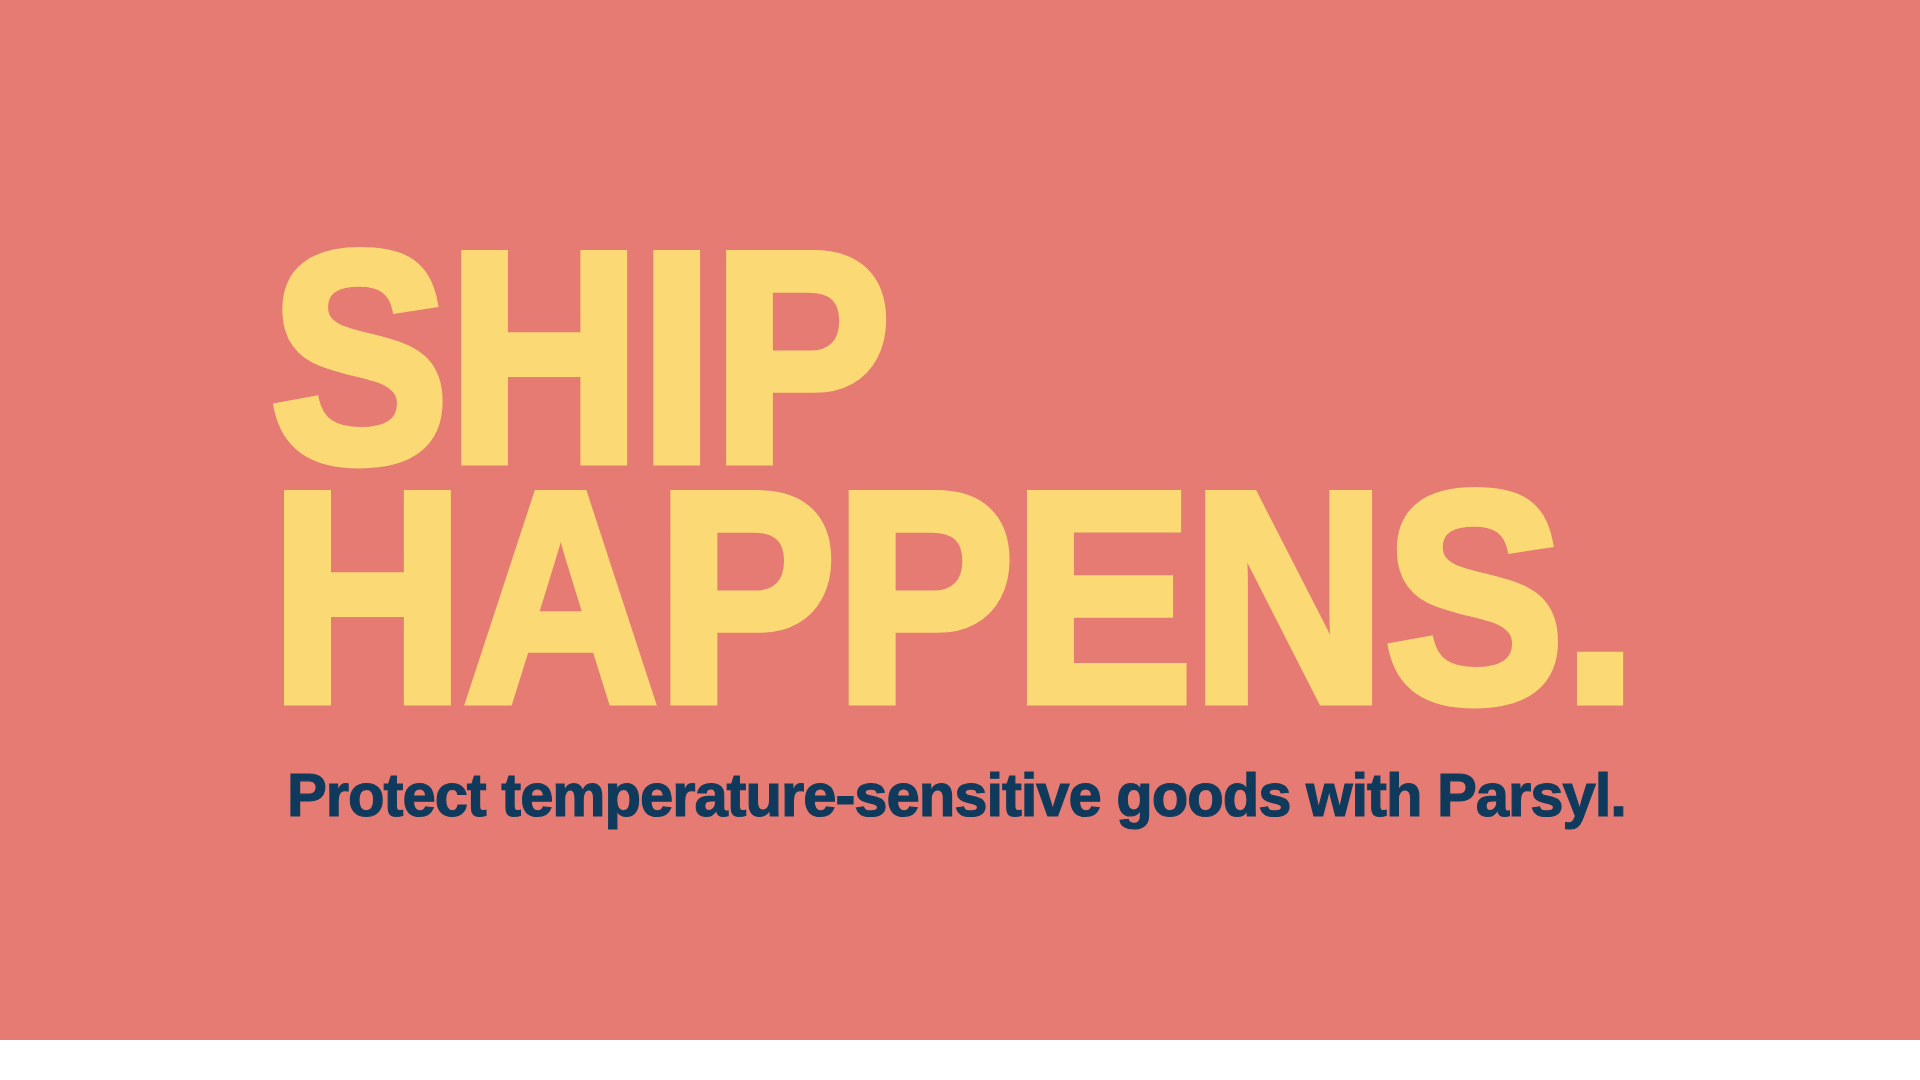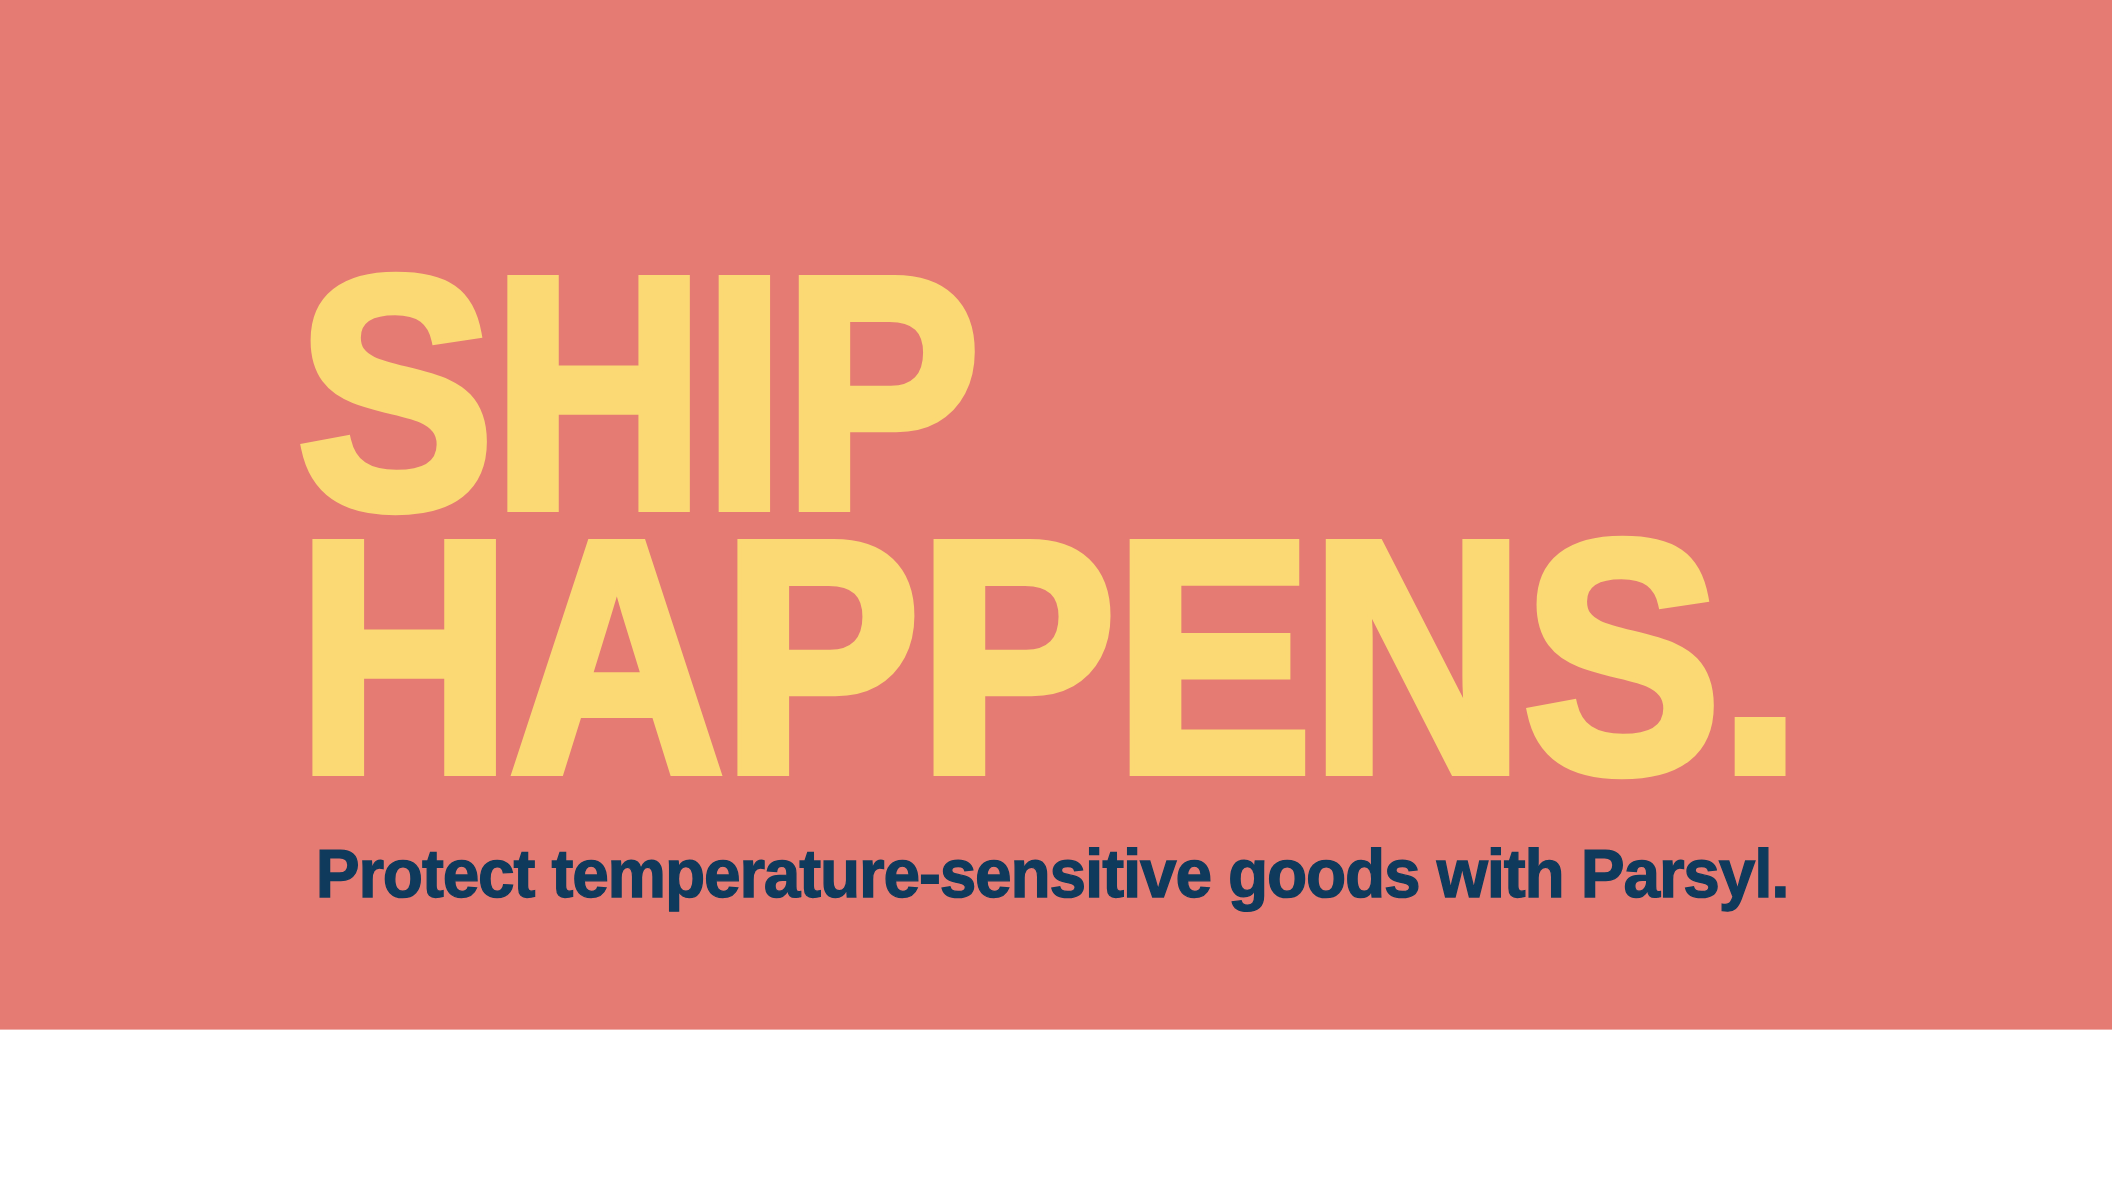--- a/index.html
+++ b/index.html
@@ -11,21 +11,21 @@
   body {
     width: 1920px;
     height: 1080px;
     overflow: hidden;
     font-family: "Liberation Sans", sans-serif;
   }
 
   #poster {
     position: relative;
     width: 1920px;
-    height: 936px;
+    height: 1040px;
     background: #e57b73;
     overflow: hidden;
   }
 
   
   #headline-block {
     position: absolute;
     left: 270px;
     top: 238px;
     width: 1420px;

